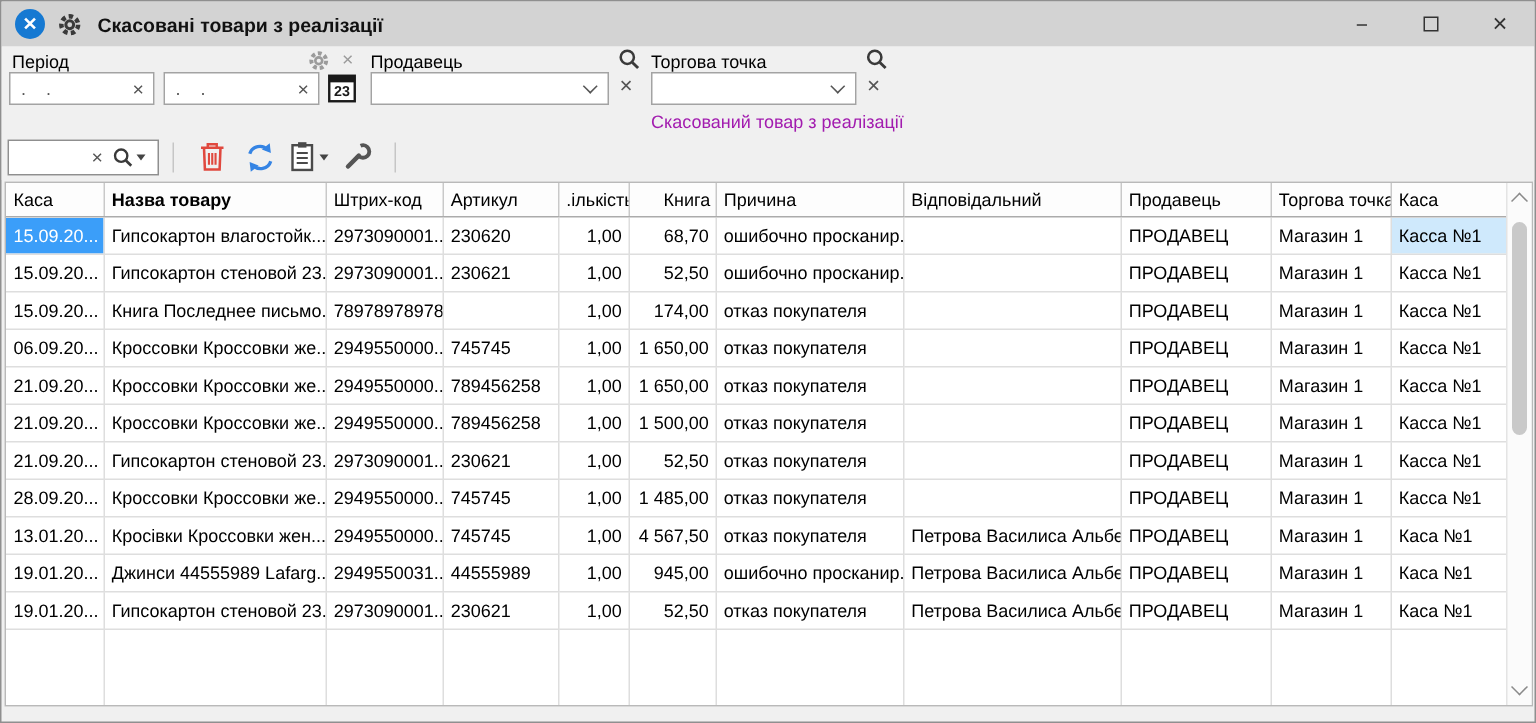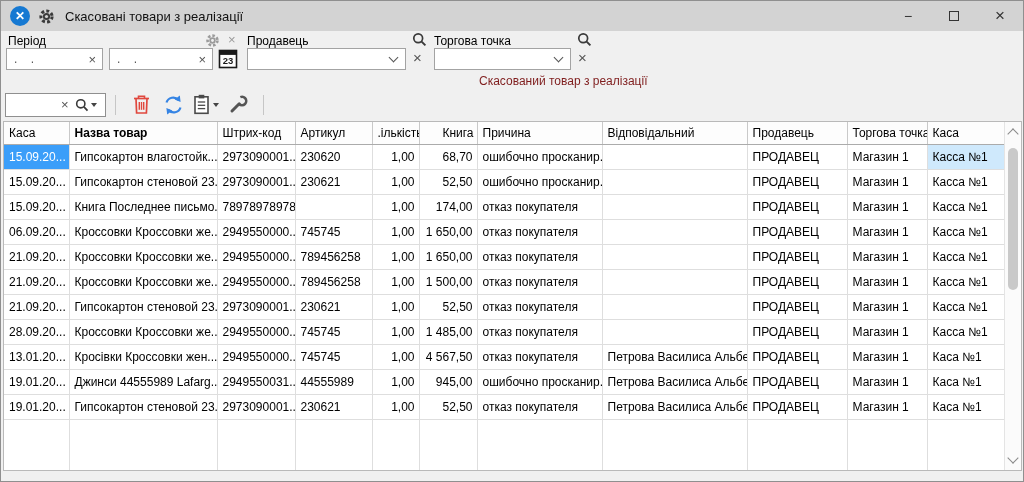--- a/index.html
+++ b/index.html
@@ -3,37 +3,37 @@
 <meta charset="utf-8">
 <style>
   * { box-sizing: border-box; margin: 0; padding: 0; }
   html,body { width:1024px; height:482px; background:#e8e8e8; font-family:"Liberation Sans", sans-serif; }
   .window { position:relative; width:1024px; height:482px; background:#f0f0f0; border:1px solid #8f8f8f; overflow:hidden; }
 
   
   .titlebar { position:absolute; top:0; left:0; right:0; height:30px; background:#d3d3d3; display:flex; align-items:center; }
   .app-icon { width:20px; height:20px; border-radius:50%; background:#1679d2; color:#fff; font-weight:bold; font-size:12px; display:flex; align-items:center; justify-content:center; margin-left:9px; }
   .tb-gear { margin-left:8px; display:flex; align-items:center; }
-  .win-title { margin-left:10px; font-size:13px; font-weight:normal; color:#111; }
+  .win-title { margin-left:10px; font-size:13px; font-weight:bold; color:#111; }
   .win-btns { margin-left:auto; display:flex; height:100%; }
   .win-btn { width:46px; height:100%; display:flex; align-items:center; justify-content:center; font-size:14px; color:#333; cursor:default; }
   .maxi-glyph { width:10px; height:10px; border:1px solid #333; }
 
   
   .filterbar { position:absolute; top:30px; left:0; right:0; height:58px; background:#f0f0f0; }
   .f-label { position:absolute; font-size:12px; color:#000000; }
   .f-x { position:absolute; font-size:13px; color:#555; line-height:14px; cursor:default; }
   .f-x.gray { color:#9b9b9b; }
   .f-input { position:absolute; height:22px; background:#fff; border:1px solid #a3a3a3; font-size:12px; color:#444; display:flex; align-items:center; }
   .f-input input { border:none; outline:none; flex:1; min-width:0; height:100%; font-size:12px; padding-left:7px; letter-spacing:5px; color:#555; font-family:"Liberation Sans", sans-serif; background:transparent; }
   .f-input .clear-x { font-size:13px; color:#555; padding:0 6px; cursor:default; }
   .combo { position:absolute; height:22px; background:#fff; border:1px solid #a3a3a3; display:flex; align-items:center; }
   .combo .val { flex:1; font-size:12px; padding-left:6px; color:#222; }
   .chev { width:7px; height:7px; border-right:1.5px solid #555; border-bottom:1.5px solid #555; transform:rotate(45deg); margin:0 8px 3px 0; }
-  .hint { position:absolute; font-size:12px; color:#7f1d1d;margin-left:45px; }
+  .hint { position:absolute; font-size:12px; color:#a21caf; }
   .icon-btn { position:absolute; display:flex; align-items:center; justify-content:flex-end; cursor:default; }
 
   
   .toolbar { position:absolute; top:88px; left:0; right:0; height:31px; background:#f0f0f0; display:flex; align-items:center; }
   .searchbox { margin-left:4px; width:101px; height:24px; background:#fff; border:1px solid #8f8f8f; display:flex; align-items:center; }
   .searchbox input { border:none; outline:none; width:52px; height:100%; font-size:12px; padding-left:5px; font-family:"Liberation Sans", sans-serif; background:transparent; }
   .searchbox .sx { font-size:13px; color:#555; padding:0 3px; }
   .searchbox .smag { display:flex; align-items:center; padding:0 3px; }
   .mini-chev { width:0; height:0; border-left:3.5px solid transparent; border-right:3.5px solid transparent; border-top:4px solid #444; margin-left:2px; }
   .tsep { width:1px; height:20px; background:#c6c6c6; margin:0 9px; }
@@ -208,21 +208,21 @@
           <col style="width: 58px;">
           <col style="width: 125px;">
           <col style="width: 145px;">
           <col style="width: 100px;">
           <col style="width: 80px;">
           <col style="width: 77px;">
         </colgroup>
       <thead>
           <tr id="grid-head">
             <th>Каса</th>
-            <th class="b">Назва товар</th>
+            <th class="b">Назва товару</th>
             <th>Штрих-код</th>
             <th>Артикул</th>
             <th class="r">.ількість</th>
             <th class="r">Книга</th>
             <th>Причина</th>
             <th>Відповідальний</th>
             <th>Продавець</th>
             <th>Торгова точка</th>
             <th>Каса</th>
           </tr>

